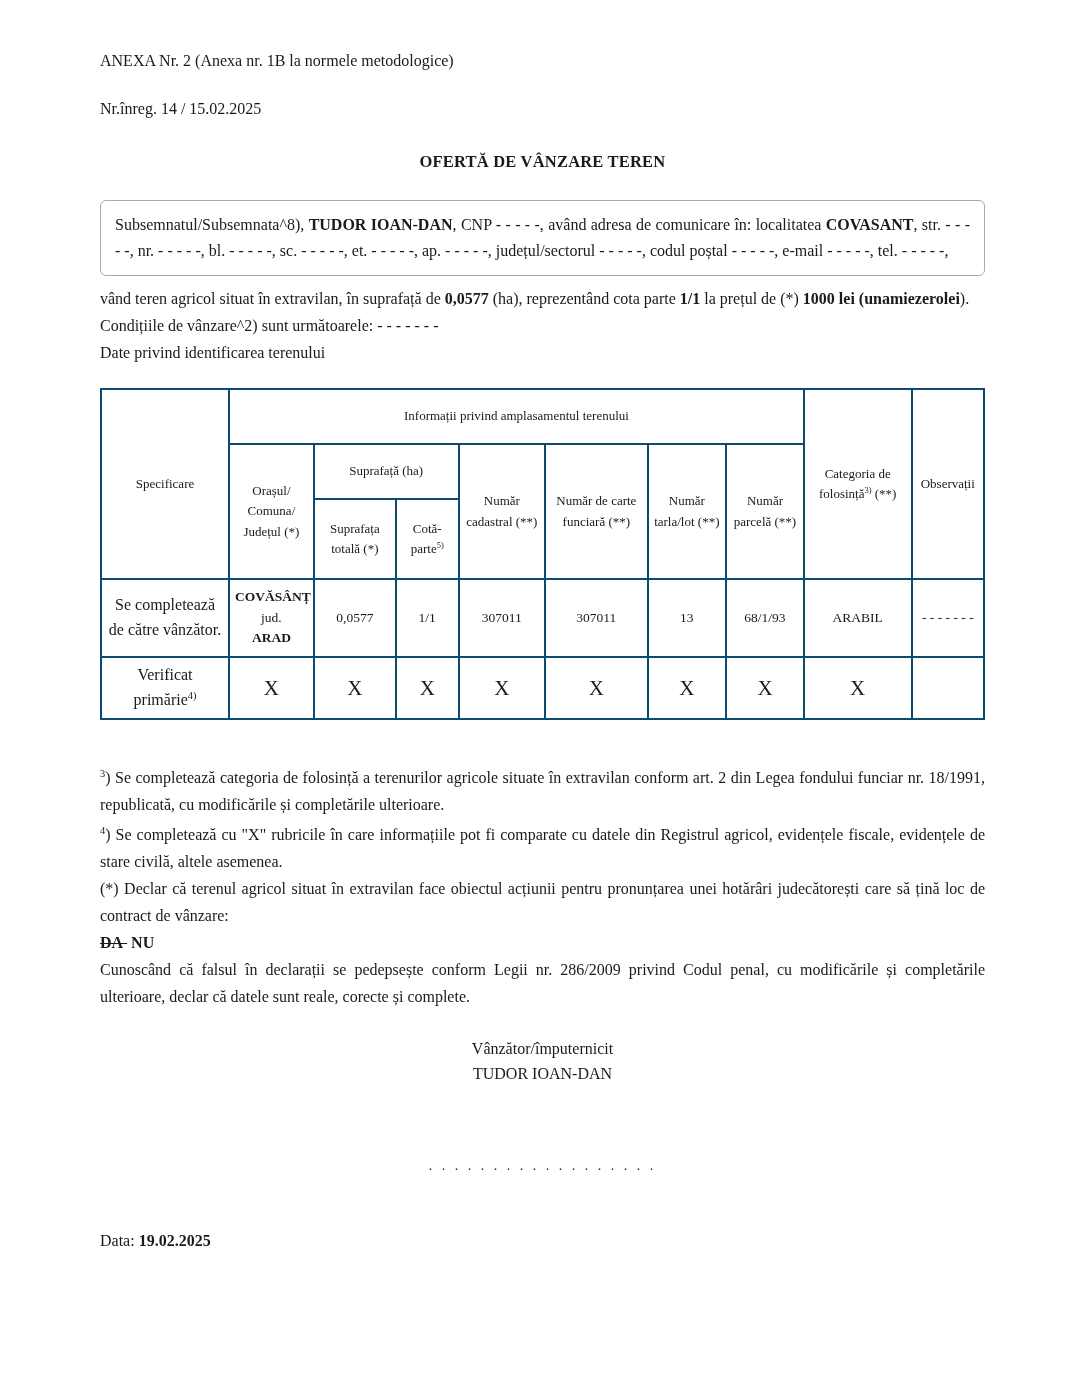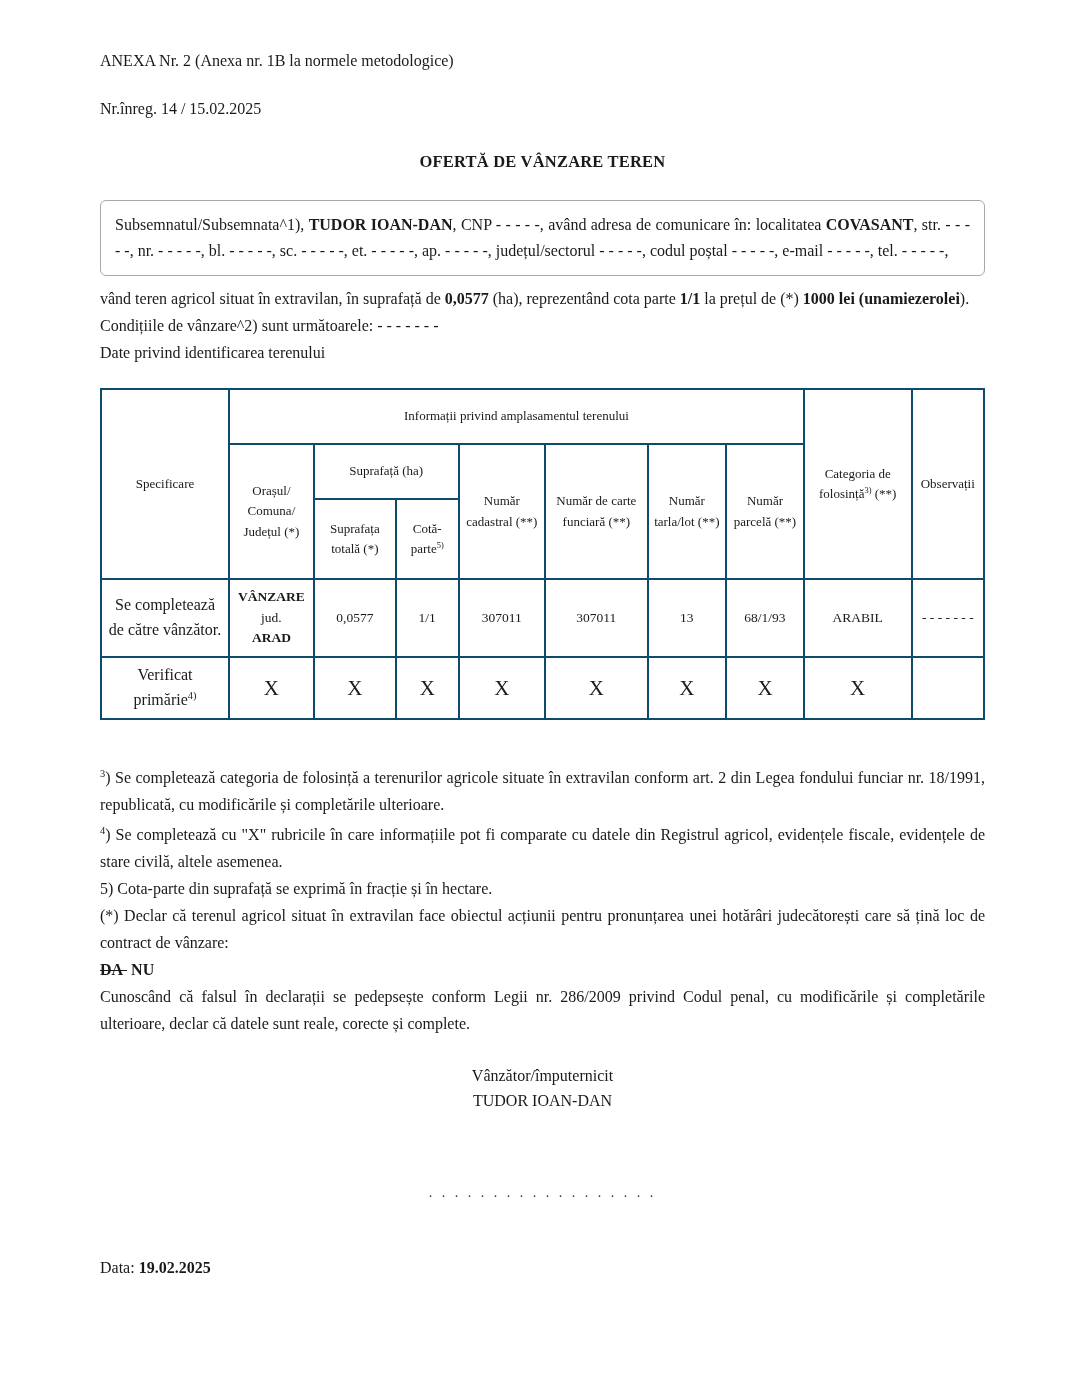--- a/index.html
+++ b/index.html
@@ -93,21 +93,21 @@
 
 <div class="page">
 
   <div class="right-align">ANEXA Nr. 2 (Anexa nr. 1B la normele metodologice)</div>
 
   <div class="right-align reg-line">Nr.înreg. 14 / 15.02.2025</div>
 
   <div class="doc-title">OFERTĂ DE VÂNZARE TEREN</div>
 
   <div class="intro-box">
-    <span>Subsemnatul/Subsemnata^1), </span><span class="bold">TUDOR IOAN-DAN</span><span>, CNP - - - - -, având adresa de comunicare în: localitatea </span><span class="bold">COVASANT</span><span>, str. - - - - -, nr. - - - - -, bl. - - - - -, sc. - - - - -, et. - - - - -, ap. - - - - -, județul/sectorul - - - - -, codul poștal - - - - -, e-mail - - - - -, tel. - - - - -,</span>
+    <span>Subsemnatul/Subsemnata^8), </span><span class="bold">TUDOR IOAN-DAN</span><span>, CNP - - - - -, având adresa de comunicare în: localitatea </span><span class="bold">COVASANT</span><span>, str. - - - - -, nr. - - - - -, bl. - - - - -, sc. - - - - -, et. - - - - -, ap. - - - - -, județul/sectorul - - - - -, codul poștal - - - - -, e-mail - - - - -, tel. - - - - -,</span>
   </div>
 
   <div class="body-par">
     <span>vând teren agricol situat în extravilan, în suprafață de </span><span class="bold">0,0577</span><span> (ha), reprezentând cota parte </span><span class="bold">1/1</span><span> la prețul de (*) </span><span class="bold">1000 lei</span><span class="bold"> (</span><span class="bold">unamiezerolei</span><span>).</span>
   </div>
 
   <div class="simple-line">Condițiile de vânzare^2) sunt următoarele: - - - - - - -</div>
 
   <div class="simple-line">Date privind identificarea terenului</div>
 
@@ -138,21 +138,21 @@
       <th class="hdr" rowspan="2">Număr de carte funciară (**)</th>
       <th class="hdr" rowspan="2">Număr tarla/lot (**)</th>
       <th class="hdr" rowspan="2">Număr parcelă (**)</th>
     </tr>
     <tr class="hdr-row-3">
       <th class="hdr">Suprafața totală (*)</th>
       <th class="hdr"><span>Cotă-parte</span><sup><span>5)</span></sup></th>
     </tr>
     <tr class="data-row-1">
       <td class="cell-label">Se completează de către vânzător.</td>
-      <td class="cell-data"><span class="bold">VÂNZARE</span><br><span style="font-weight:normal">jud.</span><br><span class="bold">ARAD</span></td>
+      <td class="cell-data"><span class="bold">COVĂSÂNȚ</span><br><span style="font-weight:normal">jud.</span><br><span class="bold">ARAD</span></td>
       <td class="cell-data">0,0577</td>
       <td class="cell-data">1/1</td>
       <td class="cell-data">307011</td>
       <td class="cell-data">307011</td>
       <td class="cell-data">13</td>
       <td class="cell-data">68/1/93</td>
       <td class="cell-data">ARABIL</td>
       <td class="cell-data">- - - - - - -</td>
     </tr>
     <tr class="data-row-2">
@@ -166,21 +166,20 @@
       <td class="cell-x">X</td>
       <td class="cell-x">X</td>
       <td class="cell-x"></td>
     </tr>
   </tbody>
     </table>
 
   <div class="footnotes">
     <div class="footnote"><sup><span>3</span></sup><span>) Se completează categoria de folosință a terenurilor agricole situate în extravilan conform art. 2 din Legea fondului funciar nr. 18/1991, republicată, cu modificările și completările ulterioare.</span></div>
     <div class="footnote fn-gap"><sup><span>4</span></sup><span>) Se completează cu "X" rubricile în care informațiile pot fi comparate cu datele din Registrul agricol, evidențele fiscale, evidențele de stare civilă, altele asemenea.</span></div>
-    <div class="footnote">5) Cota-parte din suprafață se exprimă în fracție și în hectare.</div>
     <div class="footnote">(*) Declar că terenul agricol situat în extravilan face obiectul acțiunii pentru pronunțarea unei hotărâri judecătorești care să țină loc de contract de vânzare:</div>
     <div class="da-nu"><span class="strike">DA&nbsp;</span> <span>NU</span></div>
     <div class="footnote">Cunoscând că falsul în declarații se pedepsește conform Legii nr. 286/2009 privind Codul penal, cu modificările și completările ulterioare, declar că datele sunt reale, corecte și complete.</div>
   </div>
 
   <div class="signature">
     <div>Vânzător/împuternicit</div>
     <div>TUDOR IOAN-DAN</div>
   </div>
 

